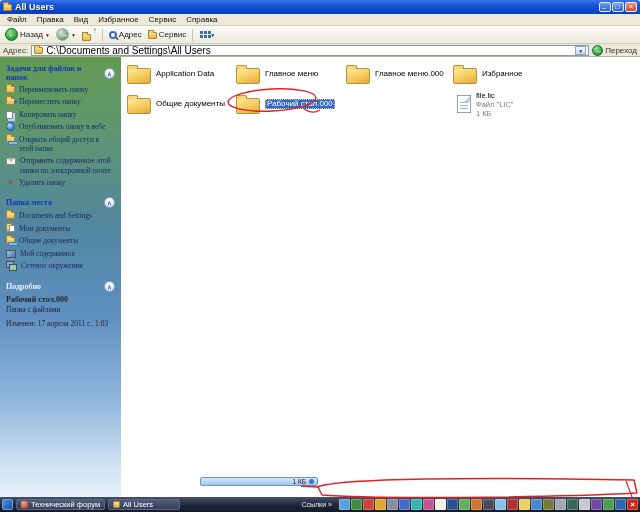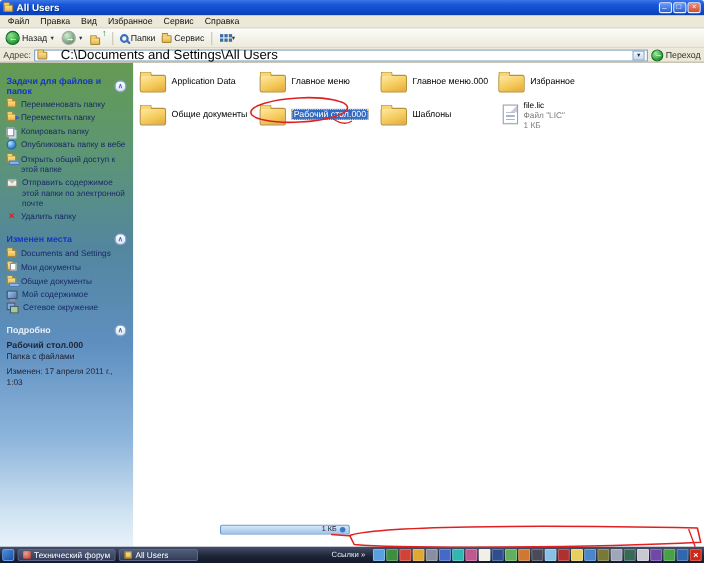--- a/index.html
+++ b/index.html
@@ -50,21 +50,21 @@
   .up-wrap .folder-mini { position:absolute; left:0; bottom:0; }
   .up-wrap::after { content:"↑"; position:absolute; right:-1px; top:-3px; color:#1f8f2f;
     font-size:8px; font-weight:bold; }
 
   
   .addressbar { position:absolute; top:44px; left:0; width:640px; height:13px; background:#ece9d8;
     border-bottom:1px solid #b8b4a4; display:flex; align-items:center; font-size:8px;
     padding:0 3px; gap:3px; z-index:5; }
   .addr-label { color:#444; }
   .addr-field { flex:1; height:11px; background:#fff; border:1px solid #7f9db9;
-    display:flex; align-items:center; gap:12px; padding:0 2px; font-size:12px; color:#000; }
+    display:flex; align-items:center; gap:3px; padding:0 2px; font-size:10px; color:#000; }
   .addr-text { flex:1; white-space:nowrap; overflow:hidden; }
   .addr-drop { width:11px; height:9px; background:linear-gradient(#f4f8ff,#c8d8f0);
     border:1px solid #88a8cc; font-size:5px; text-align:center; line-height:8px; color:#234; flex:none;}
   .addr-drop::after{content:"▼";}
   .go-btn { display:flex; align-items:center; gap:2px; color:#333; }
   .go-circle { width:11px; height:11px; border-radius:50%;
     background:radial-gradient(circle at 35% 30%,#9fe89f,#2aa23c 65%,#177a28);
     border:1px solid #0f6a20; color:#fff; font-size:7px; line-height:9px; text-align:center; position:relative;}
   .go-circle::after{content:"→"; position:absolute; left:2px; top:0;}
 
@@ -107,21 +107,21 @@
   .mini-monitor::after { content:""; position:absolute; left:2px; bottom:-3px; width:5px; height:2px; background:#8a94a8; }
   .mini-net { position:relative; width:11px; height:10px; flex:none; }
   .mini-net::before { content:""; position:absolute; left:0; top:0; width:6px; height:5px;
     border:1px solid #44506a; background:#7ab0e0; }
   .mini-net::after { content:""; position:absolute; right:0; bottom:0; width:6px; height:5px;
     border:1px solid #44506a; background:#a0cc98; }
 
   
   .sidebar { position:absolute; left:0; top:57px; width:121px; height:440px; z-index:4;
     background:linear-gradient(180deg,#649a52 0%,#5d9673 18%,#53869e 38%,#5e8fc0 58%,#8fb6dc 78%,#cfe3f2 93%,#e8f2fa 100%);
-    padding:12px 6px; overflow:hidden; }
+    padding:7px 6px; overflow:hidden;font-family:Liberation Serif, serif; }
   .sb-section { margin-bottom:10px; }
   .sb-header { display:flex; align-items:center; justify-content:space-between;
     font-size:8px; font-weight:bold; color:#1238c0; margin-bottom:3px; }
   .sb-header.pale { color:#e8eef8; }
   .chev-btn { width:11px; height:11px; border-radius:50%; flex:none;
     background:linear-gradient(#ffffff,#d8e4f4); border:1px solid #8aa4cc; color:#3a62c4;
     font-size:6px; line-height:9px; text-align:center; font-weight:bold; position:relative; }
   .chev-btn::after { content:"∧"; position:absolute; left:0; right:0; top:1px; }
   .sb-item { display:flex; align-items:flex-start; gap:4px; font-size:7.5px; color:#182a66;
     margin:3px 0; line-height:1.25; }
@@ -199,21 +199,21 @@
       <span class="caret"></span>
     </span>
     <span class="tb-btn">
       <span class="up-wrap">
           <span class="folder-mini"></span>
         </span>
     </span>
     <span class="sep"></span>
     <span class="tb-btn">
       <span class="mag"></span>
-      <span>Папки</span>
+      <span>Адрес</span>
     </span>
     <span class="tb-btn">
       <span class="folder-mini"></span>
       <span>Сервис</span>
     </span>
     <span class="sep"></span>
     <span class="tb-btn">
       <span class="views-icon"></span>
       <span class="caret"></span>
     </span>
@@ -264,21 +264,21 @@
         <span class="lbl">Отправить содержимое этой папки по электронной почте</span>
       </div>
       <div class="sb-item">
         <span class="mini-x"></span>
         <span class="lbl">Удалить папку</span>
       </div>
     </div>
 
     <div class="sb-section">
       <div class="sb-header">
-        <span>Изменен места</span>
+        <span>Папка места</span>
         <span class="chev-btn"></span>
       </div>
       <div class="sb-item">
         <span class="folder-mini"></span>
         <span class="lbl">Documents and Settings</span>
       </div>
       <div class="sb-item">
         <span class="folder-mini mini-doc"></span>
         <span class="lbl">Мои документы</span>
       </div>
@@ -327,24 +327,20 @@
       <span class="tile-label">Избранное</span>
     </div>
 
     <div class="tile" style="left:6px;top:34px">
       <span class="folder-lg"></span>
       <span class="tile-label">Общие документы</span>
     </div>
     <div class="tile" style="left:115px;top:34px">
       <span class="folder-lg"></span>
       <span class="tile-label sel">Рабочий стол.000</span>
-    </div>
-    <div class="tile" style="left:225px;top:34px">
-      <span class="folder-lg"></span>
-      <span class="tile-label">Шаблоны</span>
     </div>
     <div class="tile" style="left:332px;top:34px">
       <span class="file-ic"></span>
       <span class="file-meta">
         <div>file.lic</div>
         <div class="sub">Файл "LIC"</div>
         <div class="sub">1 КБ</div>
       </span>
     </div>
 

